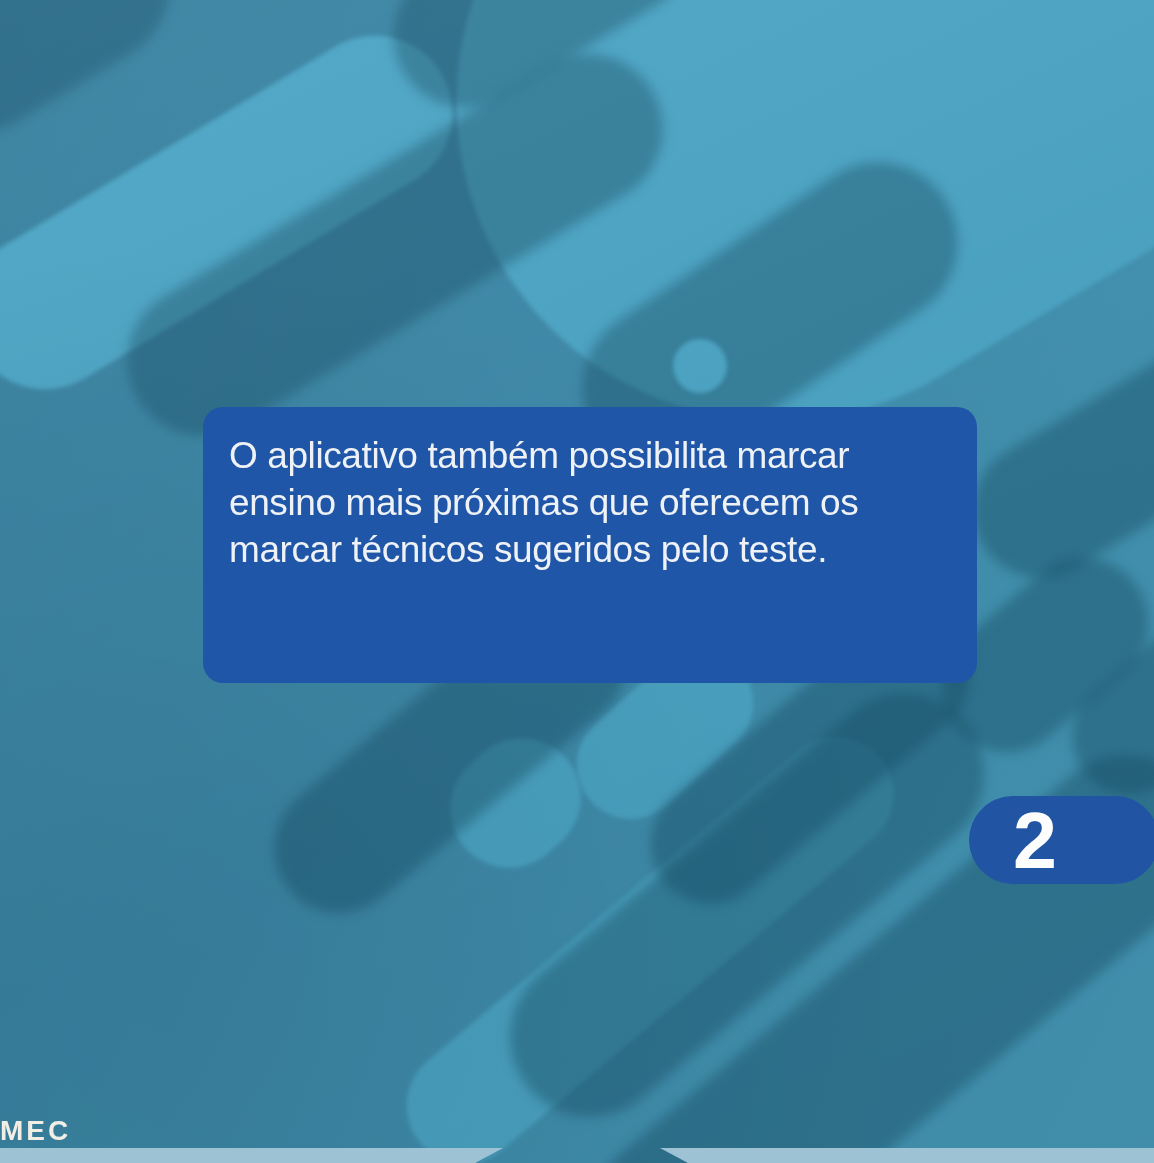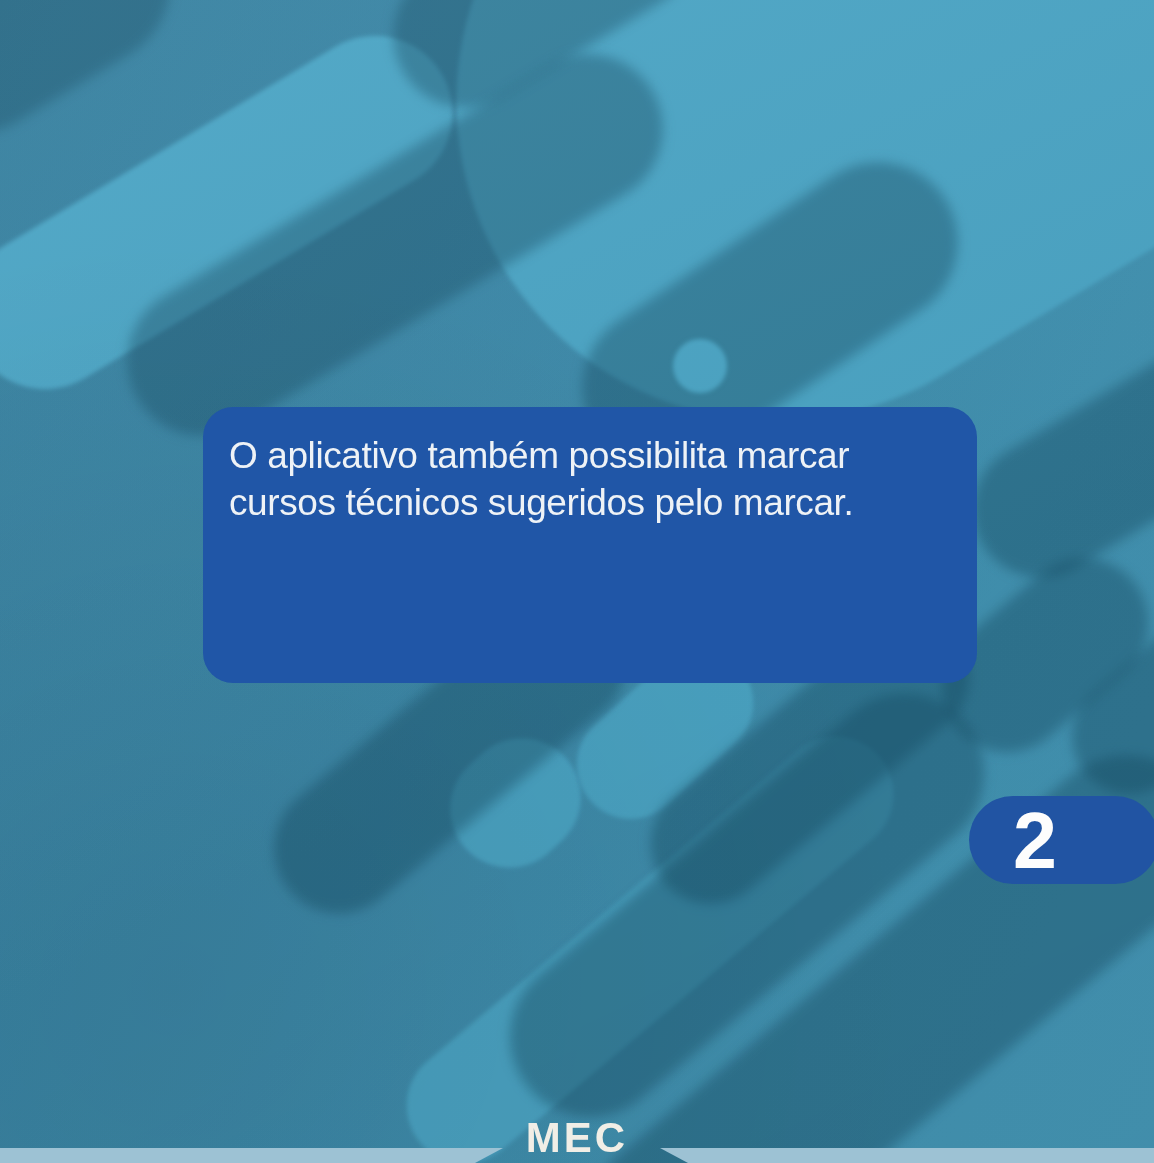--- a/index.html
+++ b/index.html
@@ -33,21 +33,21 @@
   .d9{left:240px;top:690px;width:420px;height:130px;transform:rotate(-40deg);}
   .texture{
     position:absolute;inset:0;pointer-events:none;
     background:
       linear-gradient(155deg, rgba(255,255,255,0.05) 0%, rgba(0,0,0,0.04) 60%, rgba(0,0,0,0.05) 100%),
       radial-gradient(ellipse at 15% 85%, rgba(0,0,0,0.06), transparent 55%);
   }
   
   .card{
     position:absolute;left:203px;top:407px;width:774px;height:276px;
-    background:var(--card-bg);border-radius:30px;
+    background:var(--card-bg);border-radius:20px;
     box-sizing:border-box;padding:25px 22px 0 26px;
     color:var(--card-text);
   }
   .card-line{
     font-size:37px;line-height:47px;font-weight:normal;
     letter-spacing:-0.4px;white-space:nowrap;
   }
   
   .badge{
     position:absolute;left:969px;top:796px;width:190px;height:88px;
@@ -57,22 +57,22 @@
   }
   .badge-num{
     color:var(--badge-text);font-size:79px;font-weight:bold;
     line-height:1;letter-spacing:0;
   }
   
   .band{position:absolute;top:1148px;height:15px;background:var(--band-color);}
   .band-left{left:0;width:503px;clip-path:polygon(0 0,100% 0,calc(100% - 28px) 100%,0 100%);}
   .band-right{left:660px;width:494px;clip-path:polygon(0 0,100% 0,100% 100%,28px 100%);}
   .brand{
-    position:absolute;left:0;right:0;top:1117px;text-align:center;
-    color:var(--brand-text);font-size:42px;font-weight:bold;letter-spacing:3px;
+    position:absolute;left:0;right:0;top:1117px;text-align:left;
+    color:var(--brand-text);font-size:28px;font-weight:bold;letter-spacing:3px;
     line-height:1;
   }
 </style>
 </head>
 <body>
 
 <div class="canvas">
 
   <div class="bg-layer">
     <div class="shape light l1"></div>
@@ -92,21 +92,22 @@
     <div class="shape dark d11"></div>
     <div class="shape dark d6"></div>
     <div class="shape dark d7"></div>
     <div class="shape dark d9"></div>
   </div>
 
   <div class="texture"></div>
 
   <div class="card">
     <div class="card-line">O aplicativo também possibilita marcar</div>
-    <div class="card-line">cursos técnicos sugeridos pelo marcar.</div>
+    <div class="card-line">ensino mais próximas que oferecem os</div>
+    <div class="card-line">marcar técnicos sugeridos pelo teste.</div>
   </div>
 
   <div class="badge">
     <span class="badge-num">2</span>
   </div>
 
   <div class="band band-left"></div>
   <div class="band band-right"></div>
   <div class="brand">MEC</div>
 

